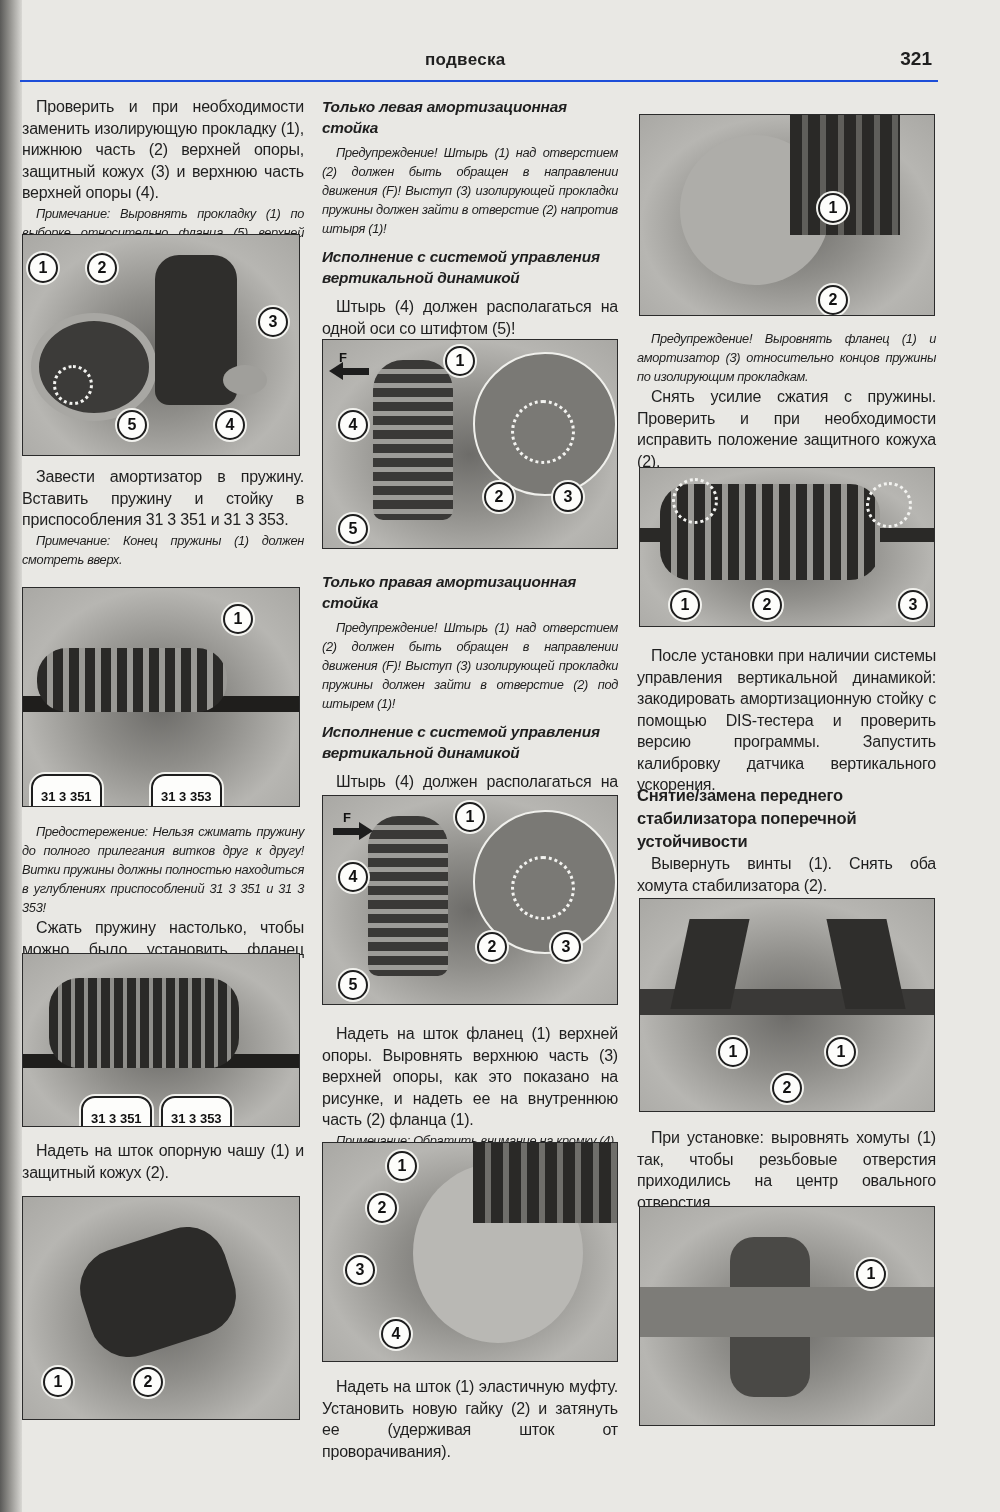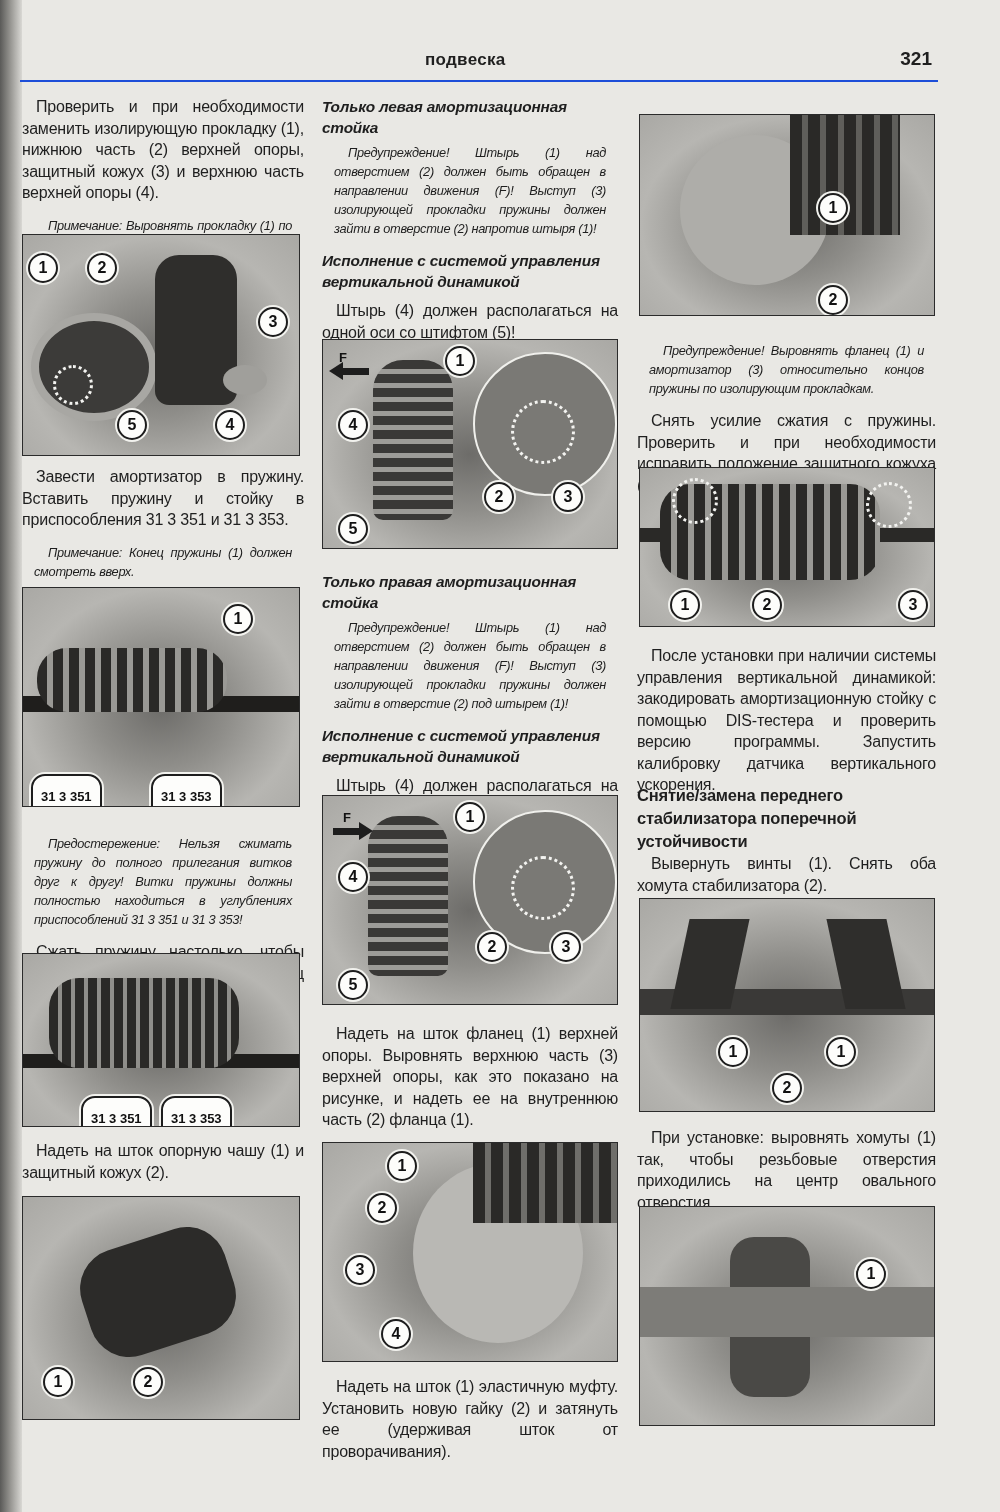--- a/index.html
+++ b/index.html
@@ -27,21 +27,21 @@
   .col { position: absolute; }
   .col1 { left: 22px; width: 282px; }
   .col2 { left: 322px; width: 296px; }
   .col3 { left: 637px; width: 299px; }
   .blk { position: absolute; }
   p.body {
     margin: 0; font-size: 16px; line-height: 21.5px; text-align: justify;
     text-indent: 14px; letter-spacing: -0.2px;
   }
   p.note {
-    margin: 12px; font-size: 12.8px; line-height: 19px; font-style: italic;
+    margin: 0; font-size: 12.8px; line-height: 19px; font-style: italic;
     text-align: justify; text-indent: 14px; letter-spacing: -0.3px;
   }
   h3.sub {
     margin: 0; font-size: 15.4px; line-height: 21px; font-style: italic;
     font-weight: bold; letter-spacing: -0.2px;
   }
   h2.sec {
     margin: 0; font-size: 16.5px; line-height: 23px; font-weight: bold;
     letter-spacing: -0.2px;
   }

